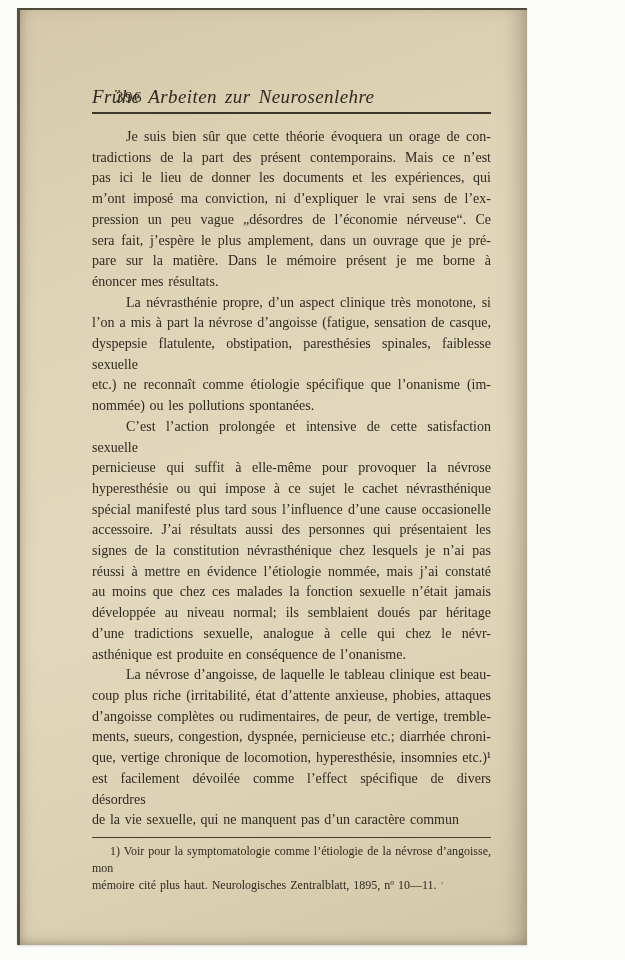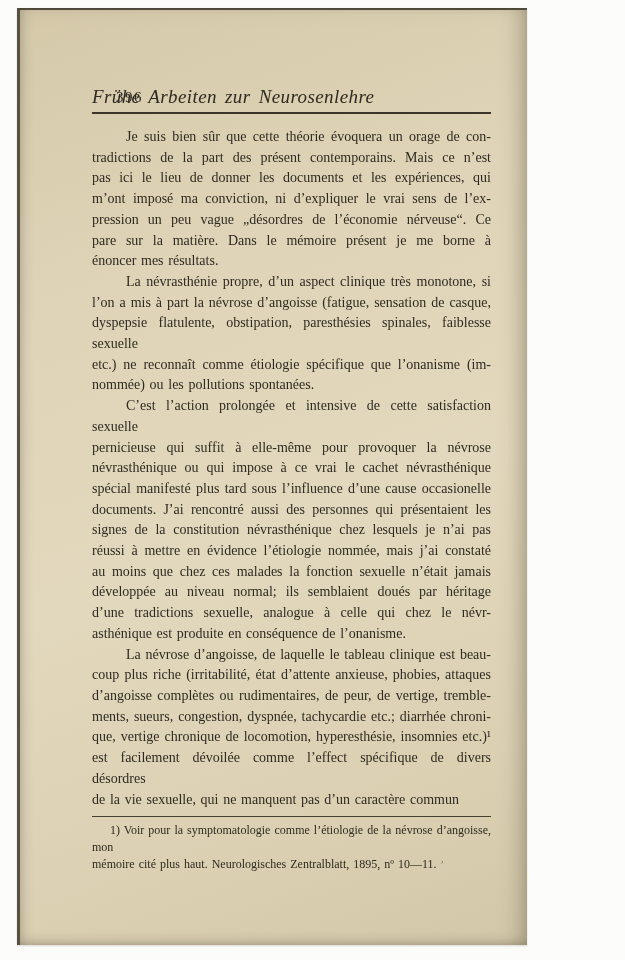--- a/index.html
+++ b/index.html
@@ -59,48 +59,49 @@
     </div>
     <div class="header-rule"></div>
 
     <div class="body-text" id="body-text">
         <div>
           <div class="line first">Je suis bien sûr que cette théorie évoquera un orage de con-</div>
           <div class="line">tradictions de la part des présent contemporains. Mais ce n’est</div>
           <div class="line">pas ici le lieu de donner les documents et les expériences, qui</div>
           <div class="line">m’ont imposé ma conviction, ni d’expliquer le vrai sens de l’ex-</div>
           <div class="line">pression un peu vague „désordres de l’économie nérveuse“. Ce</div>
+          <div class="line">sera fait, j’espère le plus amplement, dans un ouvrage que je pré-</div>
           <div class="line">pare sur la matière. Dans le mémoire présent je me borne à</div>
           <div class="line lastline">énoncer mes résultats.</div>
         </div>
         <div>
           <div class="line first">La névrasthénie propre, d’un aspect clinique très monotone, si</div>
           <div class="line">l’on a mis à part la névrose d’angoisse (fatigue, sensation de casque,</div>
           <div class="line">dyspepsie flatulente, obstipation, paresthésies spinales, faiblesse sexuelle</div>
           <div class="line">etc.) ne reconnaît comme étiologie spécifique que l’onanisme (im-</div>
           <div class="line lastline">nommée) ou les pollutions spontanées.</div>
         </div>
         <div>
           <div class="line first">C’est l’action prolongée et intensive de cette satisfaction sexuelle</div>
           <div class="line">pernicieuse qui suffit à elle-même pour provoquer la névrose</div>
-          <div class="line">névrasthénique ou qui impose à ce vrai le cachet névrasthénique</div>
+          <div class="line">hyperesthésie ou qui impose à ce sujet le cachet névrasthénique</div>
           <div class="line">spécial manifesté plus tard sous l’influence d’une cause occasionelle</div>
-          <div class="line">documents. J’ai rencontré aussi des personnes qui présentaient les</div>
+          <div class="line">accessoire. J’ai résultats aussi des personnes qui présentaient les</div>
           <div class="line">signes de la constitution névrasthénique chez lesquels je n’ai pas</div>
           <div class="line">réussi à mettre en évidence l’étiologie nommée, mais j’ai constaté</div>
           <div class="line">au moins que chez ces malades la fonction sexuelle n’était jamais</div>
           <div class="line">développée au niveau normal; ils semblaient doués par héritage</div>
           <div class="line">d’une tradictions sexuelle, analogue à celle qui chez le névr-</div>
           <div class="line lastline">asthénique est produite en conséquence de l’onanisme.</div>
         </div>
         <div>
           <div class="line first">La névrose d’angoisse, de laquelle le tableau clinique est beau-</div>
           <div class="line">coup plus riche (irritabilité, état d’attente anxieuse, phobies, attaques</div>
           <div class="line">d’angoisse complètes ou rudimentaires, de peur, de vertige, tremble-</div>
-          <div class="line">ments, sueurs, congestion, dyspnée, tachycardie etc.; diarrhée chroni-</div>
+          <div class="line">ments, sueurs, congestion, dyspnée, pernicieuse etc.; diarrhée chroni-</div>
           <div class="line">que, vertige chronique de locomotion, hyperesthésie, insomnies etc.)¹</div>
           <div class="line">est facilement dévoilée comme l’effect spécifique de divers désordres</div>
           <div class="line lastline">de la vie sexuelle, qui ne manquent pas d’un caractère commun</div>
         </div>
       </div>
 
     <div class="fn-rule"></div>
     <div class="footnote">
       <div class="fn-line justified">1) Voir pour la symptomatologie comme l’étiologie de la névrose d’angoisse, mon</div>
       <div class="fn-line"><span>mémoire cité plus haut. </span><span class="ital">Neurologisches Zentralblatt</span><span>, 1895, nº 10—11.</span><span class="stray"> ʼ</span></div>

